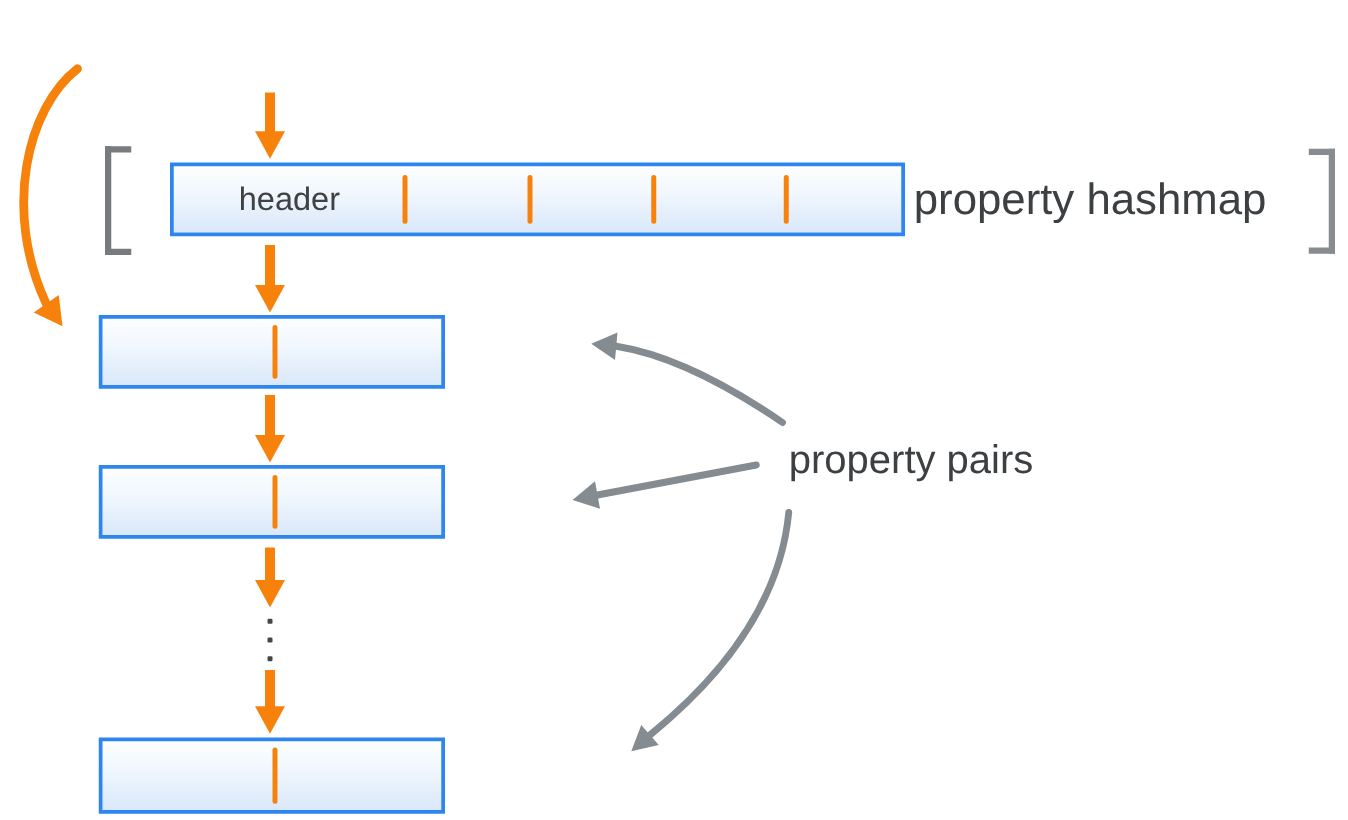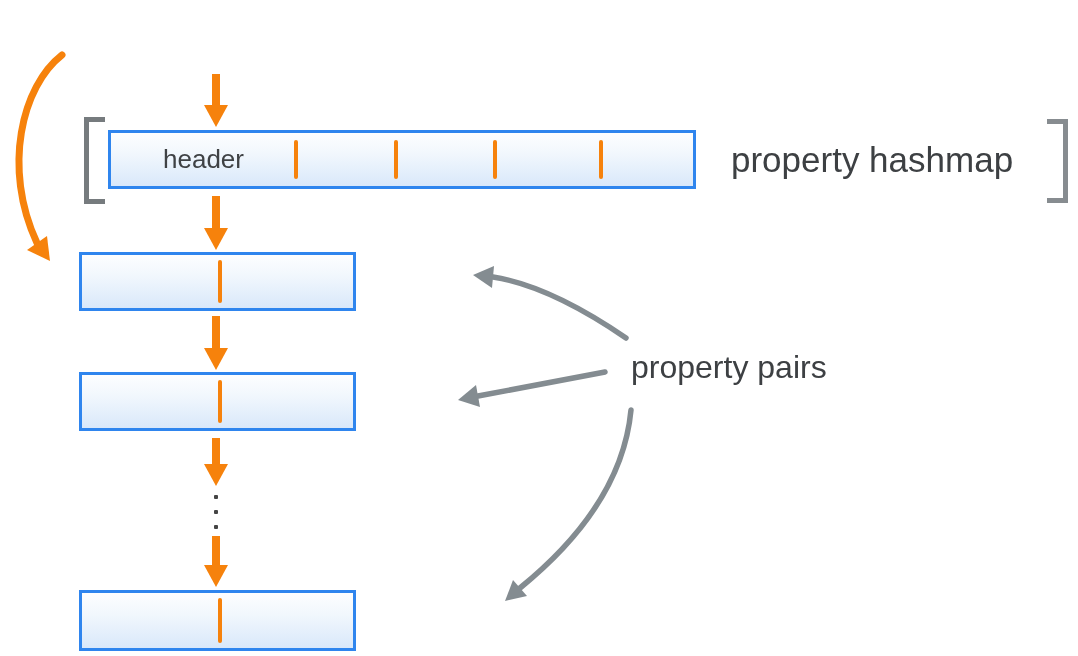--- a/index.html
+++ b/index.html
@@ -47,21 +47,21 @@
   svg.arrows{position:absolute;left:0;top:0;pointer-events:none;}
 </style>
 </head>
 <body>
 
 <div class="canvas">
 
 
   <div class="bracket left" style="left:84px;top:117px;width:21px;height:87px;"></div>
 
-  <div class="dbox" style="left:108px;top:130px;width:588px;height:59px;">
+  <div class="dbox" style="left:136px;top:130px;width:588px;height:59px;">
     <div class="boxlabel" style="left:0;width:185px;">header</div>
     <div class="tick" style="left:183px;"></div>
     <div class="tick" style="left:283px;"></div>
     <div class="tick" style="left:382px;"></div>
     <div class="tick" style="left:488px;"></div>
   </div>
 
   <div class="bracket right" style="left:1047px;top:119px;width:21px;height:84px;"></div>
 
   <div class="caption hashmap">property hashmap</div>

